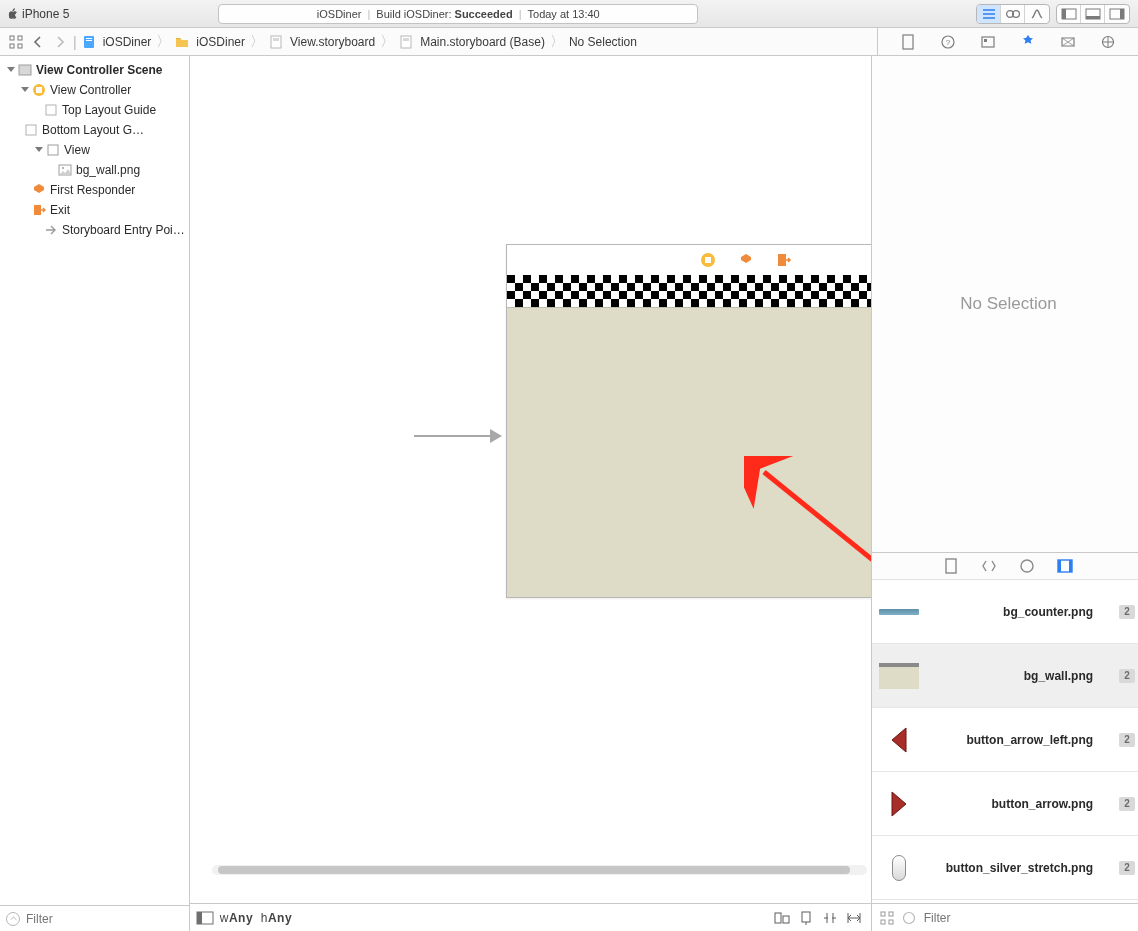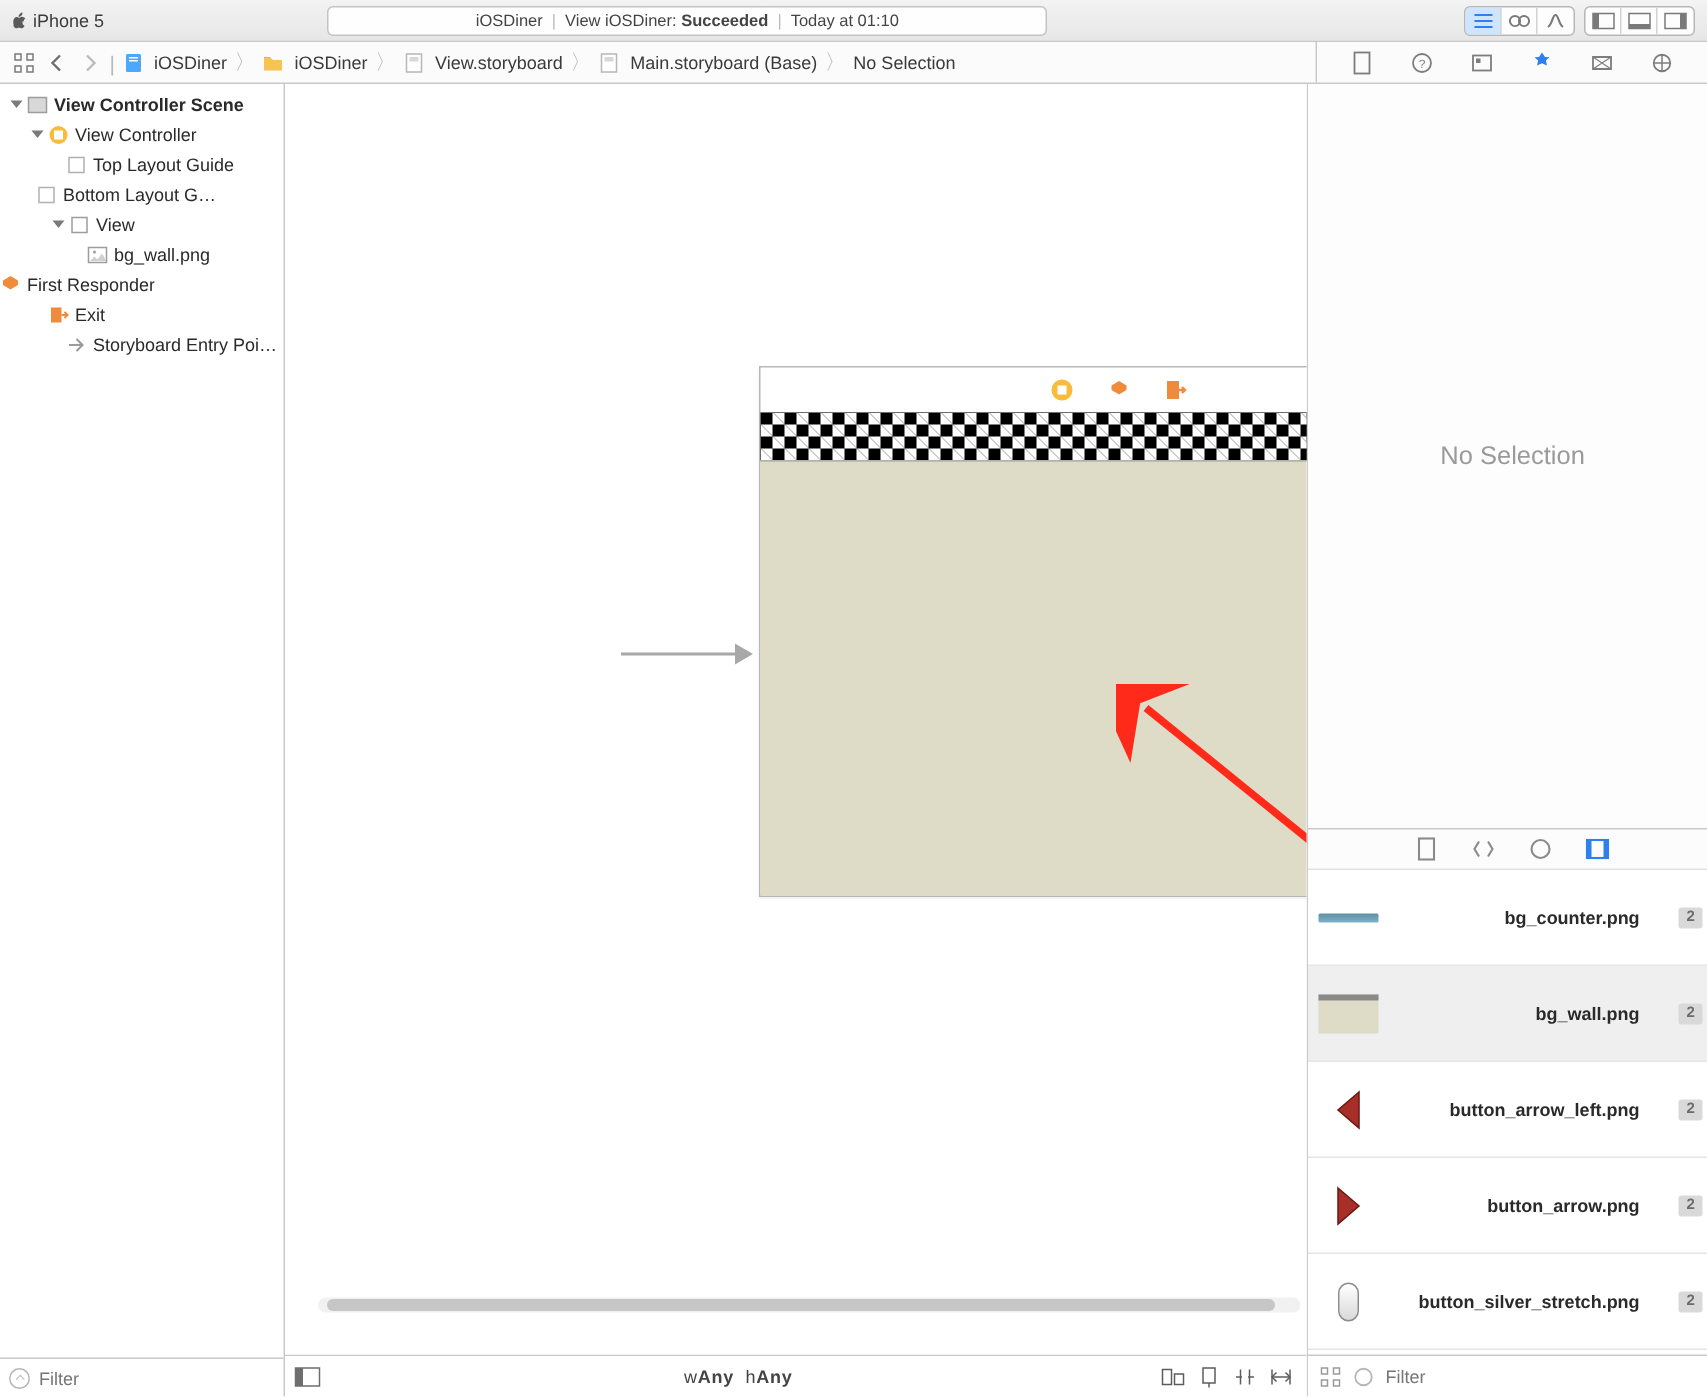--- a/index.html
+++ b/index.html
@@ -50,21 +50,21 @@
   linear-gradient(45deg,#fff 25%,#000 25%,#000 75%,#fff 75%);
   background-position:0 0,8px 8px; background-color:#000;}
 .wall { height:calc(100% - 30px - 32px); background:#dedcc7; border-top:1px solid #bdbdb0;}
 .entry-arrow { position:absolute; left:222px; top:370px; width:92px; height:20px;}
 .red-arrow { position:absolute; left:554px; top:400px; width:345px; height:280px; pointer-events:none;}
 .canvas-scroll { position:absolute; left:22px; right:4px; bottom:28px; height:10px; background:#f1f1f1; border-radius:5px;}
 .canvas-scroll .thumb { position:absolute; left:6px; top:1px; height:8px; width:632px; max-width:98%; background:#c6c6c6; border-radius:4px;}
 
 .canvas-bottom { height:28px; border-top:1px solid #c9c9c9; display:flex; align-items:center; font-size:12px; color:#444; background:#fff;}
 .cb-left { width:30px; display:flex; align-items:center; justify-content:center;}
-.cb-center { flex:1; text-align:center; letter-spacing:.5px;}
+.cb-center { flex:1; text-align:left; letter-spacing:.5px;}
 .cb-center b { font-weight:700;}
 .cb-right { display:flex; gap:6px; padding:0 8px;}
 .cb-right .bic { width:18px; height:16px; color:#5c5c5c;}
 
 .rightpane { flex:1; border-left:1px solid #c9c9c9; background:#fff; display:flex; flex-direction:column;}
 .inspector { flex:0 0 496px; display:flex; flex-direction:column;}
 .inspector-body { flex:1; display:flex; align-items:center; justify-content:center; background:#fdfdfd; color:#9a9a9a; font-size:17px;}
 .lib-tabs { height:28px; border-top:1px solid #c9c9c9; border-bottom:1px solid #e1e1e1; display:flex; align-items:center; justify-content:center; gap:20px; background:#fcfcfc;}
 .lib-tabs .lt { width:18px; height:18px; color:#8a8a8a;}
 .lib-tabs .lt.active { color:#2e7fef;}
@@ -87,25 +87,25 @@
     <svg class="apple" viewBox="0 0 12 14">
         <path fill="#5b5b5b" d="M9.3 7.4c0-1.6 1.3-2.4 1.4-2.4C10 3.9 8.8 3.7 8.4 3.7c-1-.1-2 .6-2.5.6s-1.3-.6-2.2-.6C2.5 3.7 1 5 1 7.5c0 1.5.6 3 .1 3 0 0 .9 2.3 2.3 2.3.7 0 1.2-.5 2.2-.5s1.3.5 2.2.5c1.4 0 2.2-2.1 2.2-2.1-1.4-.6-1.7-2-1.7-3.3zM7.6 2.6C8.2 1.9 8.5.9 8.4.1 7.6.1 6.7.6 6.1 1.3c-.5.6-.9 1.5-.8 2.4.9 0 1.7-.5 2.3-1.1z"></path>
       </svg>
     <span>iPhone 5</span>
   </div>
 
   <div class="tb-status">
     <span>iOSDiner</span>
     <span class="sep">|</span>
     <span>
-      <span>View iOSDiner:</span>
+      <span>Build iOSDiner:</span>
       <b>Succeeded</b>
     </span>
     <span class="sep">|</span>
-    <span>Today at 01:10</span>
+    <span>Today at 13:40</span>
   </div>
 
   <div class="tb-right">
     <div class="seg">
       <div class="active">
           <svg width="14" height="12" viewBox="0 0 14 12">
             <path stroke="#2e7fef" stroke-width="1.4" fill="none" d="M1 2h12M1 6h12M1 10h12"></path>
           </svg>
         </div>
       <div>
@@ -272,21 +272,21 @@
         <span class="lbl">View</span>
       </div>
       <div class="row" style="padding-left:58px">
         <svg class="ic" viewBox="0 0 14 14">
             <rect x="1" y="2" width="12" height="10" fill="none" stroke="#9d9d9d"></rect>
             <circle cx="5" cy="5" r="1" fill="#9d9d9d"></circle>
             <path d="M2 11l3-3 2 2 3-4 3 5z" fill="#cfcfcf"></path>
           </svg>
         <span class="lbl">bg_wall.png</span>
       </div>
-      <div class="row" style="">
+      <div class="row" style="padding-left:32px">
         <svg class="ic" viewBox="0 0 14 14">
             <path d="M2 4l5-3 5 3v3l-5 3-5-3z" fill="#f08b3b"></path>
           </svg>
         <span class="lbl">First Responder</span>
       </div>
       <div class="row" style="padding-left:32px">
         <svg class="ic" viewBox="0 0 14 14">
             <rect x="2" y="2" width="7" height="10" fill="#f08b3b"></rect>
             <path d="M9 7h4M11 5l2 2-2 2" stroke="#f08b3b" fill="none" stroke-width="1.4"></path>
           </svg>

